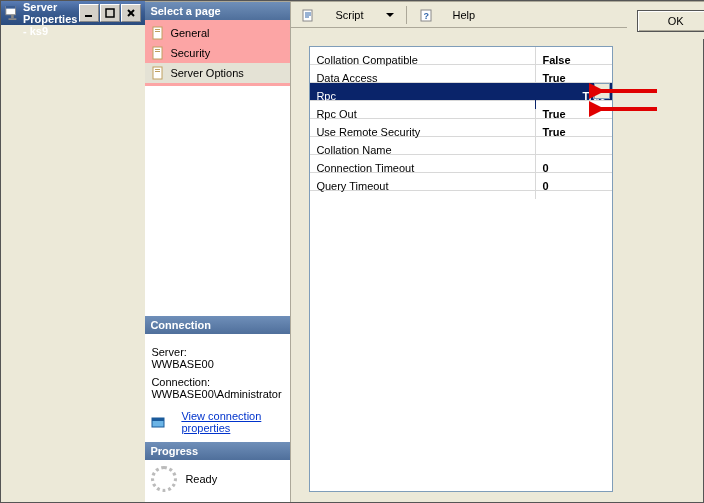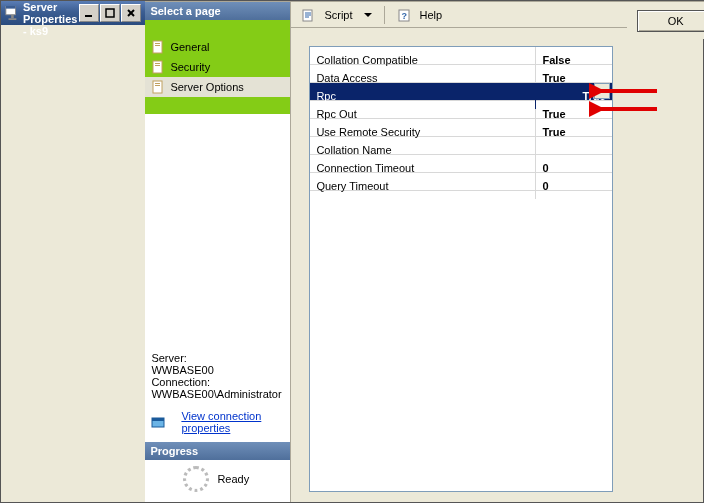--- a/index.html
+++ b/index.html
@@ -60,22 +60,22 @@
     border-right: 1px solid #aca899;
   }
   .sectionhead {
     background: linear-gradient(to bottom, #6f8fb9, #4f6f9b);
     color: #fff;
     font-weight: bold;
     padding: 3px 5px;
     font-size: 11px;
   }
   .navlist {
-    padding: 17px 0;
-    background: #84cc16;
+    padding: 3px 0;
+    background: #fca5a5;
   }
   .navitem {
     display: flex;
     align-items: center;
     gap: 4px;
     padding: 2px 5px;
     cursor: pointer;
   }
   .navitem.selected {
     background: #e4e2d5;
@@ -83,35 +83,35 @@
   .navicon {
     width: 16px; height: 16px;
     display: inline-flex; align-items: center; justify-content: center;
   }
   .left .flexfill { flex: 1; background: #fff; }
   .conninfo {
     padding: 6px 6px 8px 6px;
     background: #fff;
     font-size: 11px;
   }
-  .conninfo .lbl { }
+  .conninfo .lbl { margin-top: 6px; }
   .conninfo .val { margin-top: 0; }
   .linklike {
     color: #0033cc;
     text-decoration: underline;
     cursor: pointer;
   }
   .connlink {
     display: flex; align-items: center; gap: 16px;
     margin-top: 10px;
   }
   .progresswrap {
     background: #fff;
     padding: 6px 6px 10px 6px;
-    display: flex; align-items: center; gap: 8px; margin-left: 32px;
+    display: flex; align-items: center; gap: 8px;
   }
   .spinner {
     width: 26px; height: 26px;
     border: 3px dotted #bbb;
     border-radius: 50%;
   }
   
   .right {
     flex: 1;
     display: flex;
@@ -124,21 +124,21 @@
     background: #ece9d8;
     border-bottom: 1px solid #aca899;
     display: flex;
     align-items: center;
     padding: 0 4px;
     gap: 2px;
   }
   .tbtn {
     display: inline-flex;
     align-items: center;
-    gap: 9px;
+    gap: 20px;
     padding: 2px 5px;
     cursor: pointer;
     border: 1px solid transparent;
   }
   .tbtn .ticon { width: 14px; height: 14px; display: inline-flex; align-items:center; justify-content:center;}
   .dropcaret {
     border-left: 4px solid transparent;
     border-right: 4px solid transparent;
     border-top: 4px solid #000;
     margin-left: 2px;
@@ -289,20 +289,21 @@
                 <rect x="2" y="1" width="9" height="12" fill="#fff" stroke="#c0a060"></rect>
                 <rect x="4" y="3" width="5" height="1" fill="#c0a060"></rect>
                 <rect x="4" y="5" width="5" height="1" fill="#c0a060"></rect>
               </svg>
           </span>
           <span>Server Options</span>
         </div>
       </div>
       <div class="flexfill"></div>
 
+      <div class="sectionhead">Connection</div>
       <div class="conninfo">
         <div class="lbl">Server:</div>
         <div class="val">WWBASE00</div>
         <div class="lbl">Connection:</div>
         <div class="val">WWBASE00\Administrator</div>
         <div class="connlink">
           <span class="navicon">
             <svg width="14" height="14">
                 <rect x="1" y="3" width="12" height="9" fill="#6bb4e6" stroke="#1a5a9a"></rect>
                 <rect x="1" y="3" width="12" height="3" fill="#1a5a9a"></rect>

